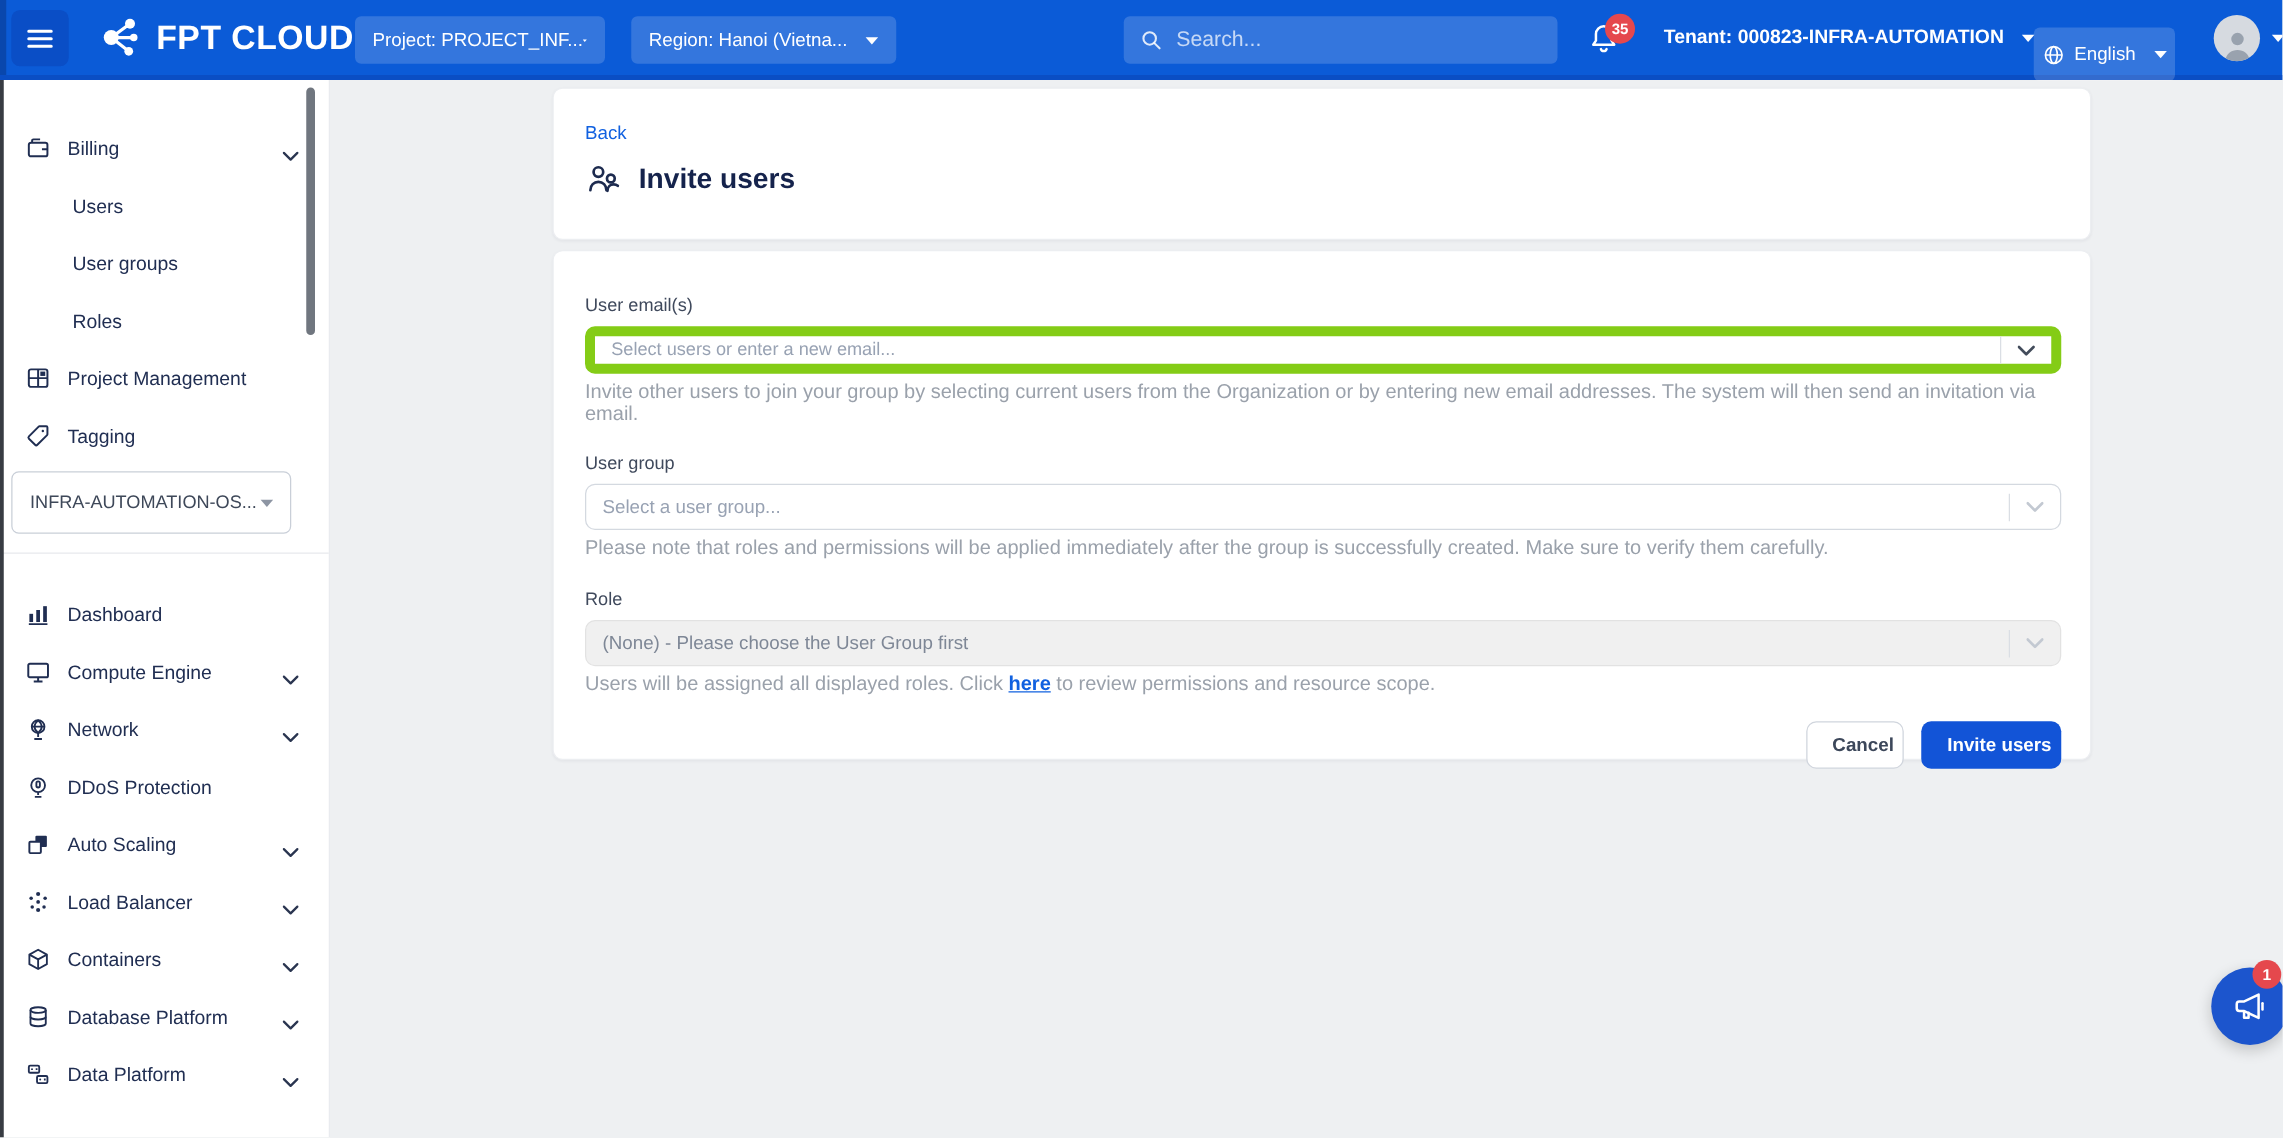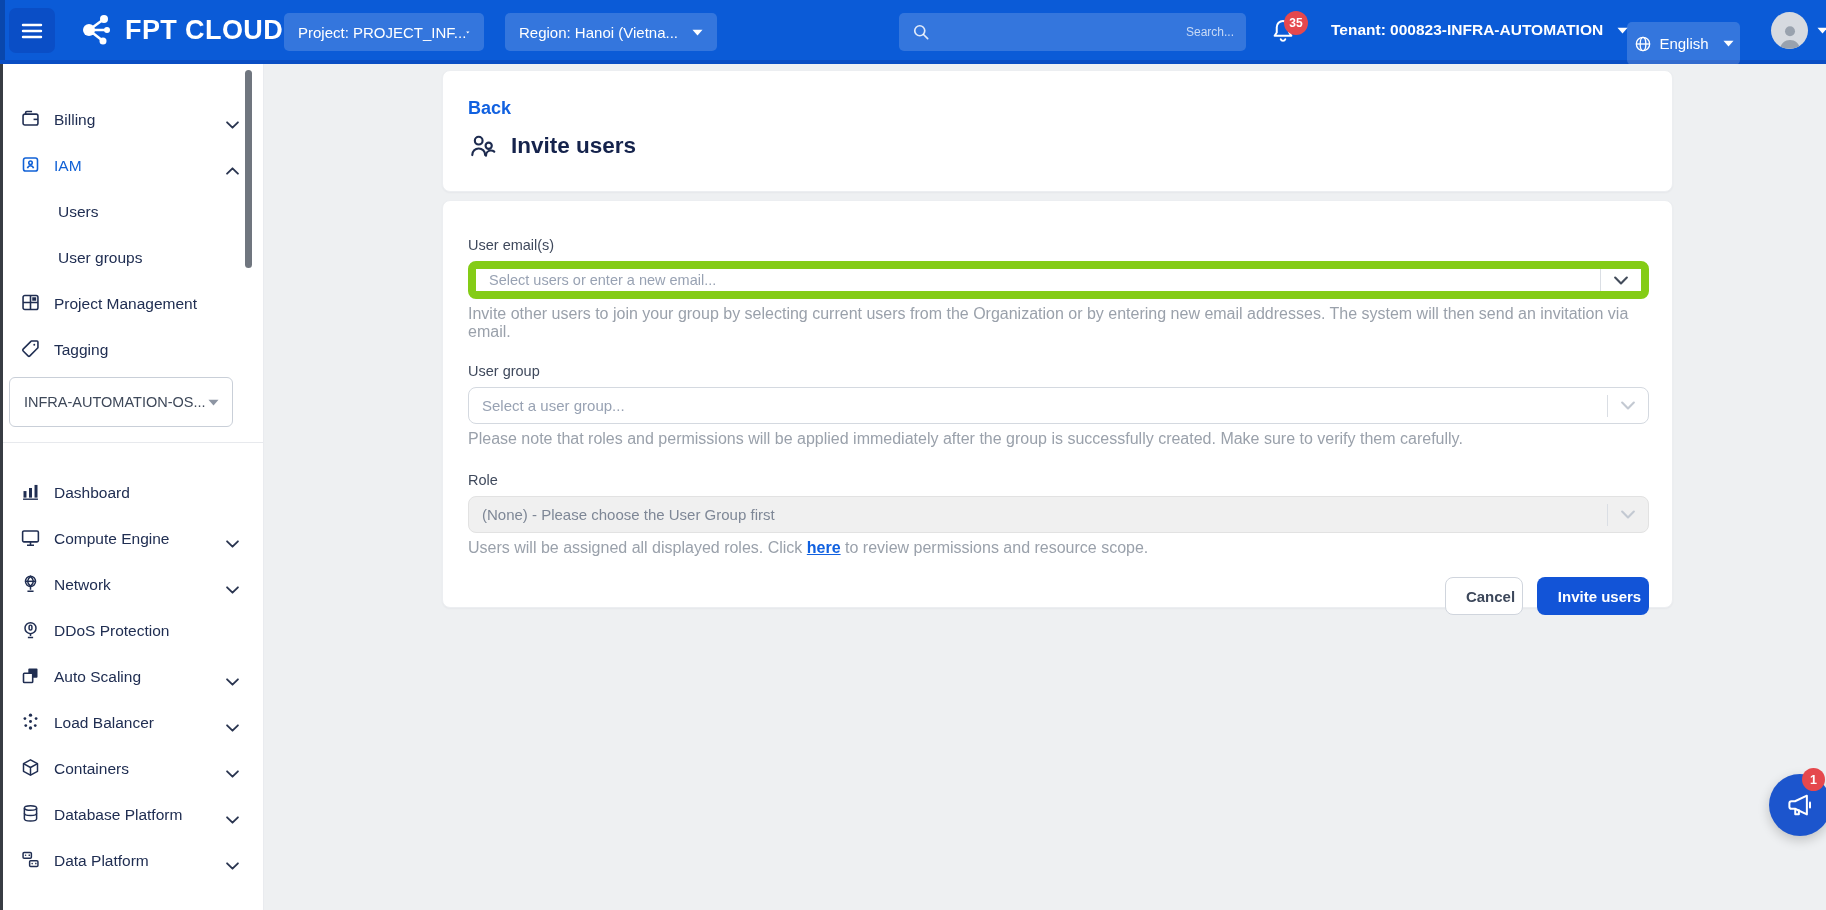--- a/index.html
+++ b/index.html
@@ -18,21 +18,21 @@
   .logo-text { font-size:27px; font-weight:800; letter-spacing:.4px; white-space:nowrap; }
   .nav-pill { position:absolute; top:13px; height:38px; background:rgba(255,255,255,.17);
               border-radius:5px; display:flex; align-items:center; color:#fff; font-size:15px;
               padding:0 14px; cursor:pointer; white-space:nowrap; }
   .pill-project { left:284px; width:200px; justify-content:space-between; }
   .pill-region  { left:505px; width:212px; justify-content:space-between; }
   .search { position:absolute; left:899px; top:13px; width:347px; height:38px;
             background:rgba(255,255,255,.17); border-radius:5px; display:flex;
             align-items:center; padding:0 12px; gap:10px; }
   .search input { flex:1; background:transparent; border:none; outline:none; color:#fff;
-                  font-size:12px; font-family:inherit;text-align:right; }
+                  font-size:17px; font-family:inherit; }
   .search input::placeholder { color:rgba(255,255,255,.72); }
   .bell { position:absolute; left:1268px; top:16px; width:32px; height:32px; color:#fff; cursor:pointer; }
   .bell-badge { position:absolute; left:1284px; top:11px; min-width:24px; height:24px; padding:0 5px;
                 border-radius:12px; background:#e5484d; color:#fff; font-size:12px; font-weight:700;
                 display:flex; align-items:center; justify-content:center; }
   .tenant { position:absolute; left:1331px; top:0; height:60px; display:flex; align-items:center;
             gap:14px; color:#fff; font-size:15.5px; font-weight:600; cursor:pointer; white-space:nowrap; }
   .lang-pill { position:absolute; left:1627px; top:22px; width:113px; height:43px;
                background:rgba(255,255,255,.17); border-radius:5px; display:flex; align-items:center;
                justify-content:center; gap:6px; color:#fff; font-size:15px; cursor:pointer; }
@@ -58,21 +58,21 @@
   .side-divider { margin-top:15px; border:none; border-top:1px solid #e7e9ed; }
   .side-group2 { margin-top:13px; }
   .scroll-thumb { position:absolute; left:245px; top:6px; width:7px; height:198px;
                   background:#70767f; border-radius:4px; cursor:pointer; }
 
   
   .main { position:absolute; left:264px; top:64px; right:0; bottom:0; }
   .card { position:absolute; left:178px; width:1231px; background:#fff; border:1px solid #eceef1;
           border-radius:8px; box-shadow:0 1px 2px rgba(16,24,40,.04); }
   .header-card { top:6px; height:122px; padding:27px 25px 0; }
-  .back { display:inline-block; color:#1161e0; font-weight:700; font-size:18px; cursor:pointer; text-decoration:none;text-align:right; }
+  .back { display:inline-block; color:#1161e0; font-weight:400; font-size:15px; cursor:pointer; text-decoration:none;text-align:right; }
   .title-row { margin-top:12px; display:flex; align-items:center; gap:13px; color:#15234c; }
   .title-row h1 { font-size:22.5px; font-weight:700; }
 
   .form-card { top:136px; height:408px; padding:36px 23px 0 25px; }
   .field-label { display:block; font-size:14.5px; color:#3f495c; }
   .lbl-2 { margin-top:22px; } .lbl-3 { margin-top:24px; }
   .email-wrap { margin-top:8px; height:38px; border:8px solid #84cc16; border-radius:8px;
                 display:flex; align-items:center; background:#fff; }
   .email-wrap input { flex:1; border:none; outline:none; font-size:14.5px; padding:0 13px;
                       color:#333; font-family:inherit; background:transparent; }
@@ -199,41 +199,29 @@
       </svg>
     </span>
     <span>Billing</span>
     <span class="chev">
       <svg width="13" height="8" viewBox="0 0 12 7">
           <path d="M1 1l5 5 5-5" fill="none" stroke="currentColor" stroke-width="1.7" stroke-linecap="round" stroke-linejoin="round"></path>
         </svg>
     </span>
   </div>
 
-  <div class="side-row active">
-    <span class="si-icon">
-      <svg width="21" height="21" viewBox="0 0 24 24" fill="none" stroke="currentColor" stroke-width="1.8">
-        <rect x="4" y="4.5" width="16" height="15" rx="2.5"></rect>
-          <circle cx="12" cy="10" r="2"></circle>
-        <path d="M8.5 16.2c.6-1.8 2-2.8 3.5-2.8s2.9 1 3.5 2.8"></path>
-      </svg>
-    </span>
-    <span>IAM</span>
-    <span class="chev">
-      <svg width="13" height="8" viewBox="0 0 12 7">
-          <path d="M1 6l5-5 5 5" fill="none" stroke="currentColor" stroke-width="1.7" stroke-linecap="round" stroke-linejoin="round"></path>
-        </svg>
-    </span>
-  </div>
 
   <div class="side-row sub">
     <span>Users</span>
   </div>
   <div class="side-row sub">
     <span>User groups</span>
+  </div>
+  <div class="side-row sub">
+    <span>Roles</span>
   </div>
 
   <div class="side-row">
     <span class="si-icon">
       <svg width="21" height="21" viewBox="0 0 24 24" fill="none" stroke="currentColor" stroke-width="1.8">
         <rect x="3.5" y="4" width="17" height="16" rx="2"></rect>
           <path d="M3.5 12h17M12 4v16"></path>
         <rect x="14" y="6" width="4.5" height="4" fill="currentColor" stroke="none"></rect>
       </svg>
     </span>

